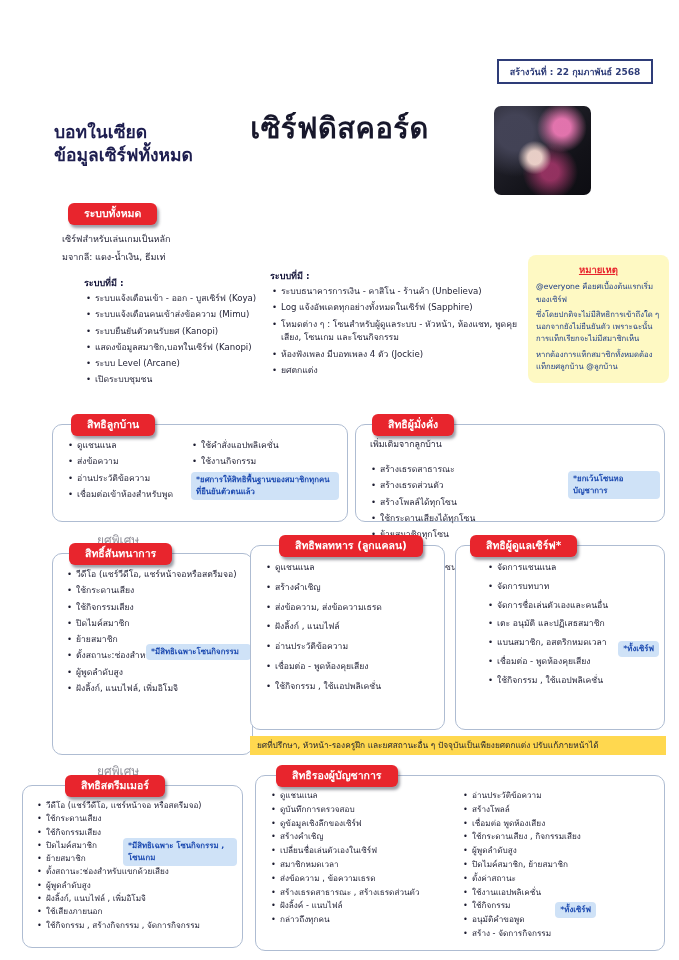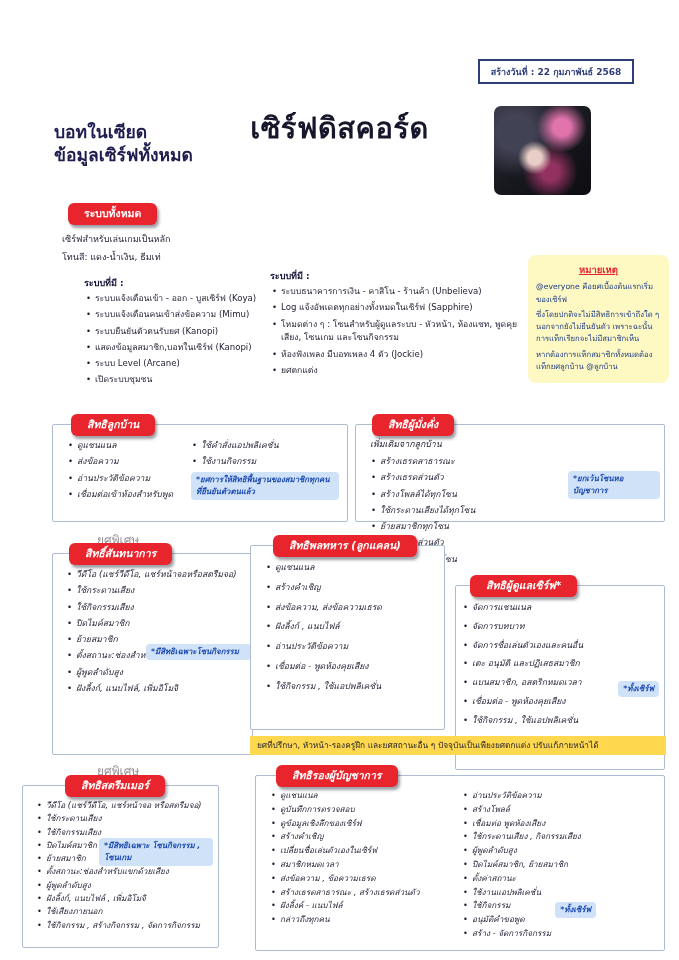--- a/index.html
+++ b/index.html
@@ -1,20 +1,20 @@
 <!DOCTYPE html>
 <html><head>
 <meta charset="utf-8">
 <style>
   html,body{margin:0;padding:0;background:#ffffff;}
   .page{position:relative;width:679px;height:960px;background:#ffffff;overflow:hidden;
         font-family:"DejaVu Sans","Liberation Sans",sans-serif;color:#1c1c30;}
 
   
-  .date-box{position:absolute;left:478px;top:59px;width:156px;height:25px;box-sizing:border-box;
+  .date-box{position:absolute;left:497px;top:59px;width:156px;height:25px;box-sizing:border-box;
             border:2px solid #2e3c78;display:flex;align-items:center;justify-content:center;
             font-size:9px;font-weight:bold;color:#2e3c78;}
   .subtitle{position:absolute;left:54px;top:121px;font-size:17.5px;font-weight:bold;color:#1d1d4f;line-height:1.3;}
   .title{position:absolute;left:0;top:105px;width:100%;margin:0;text-align:center;
          font-size:29px;font-weight:bold;color:#17172b;letter-spacing:.5px;}
   .avatar{position:absolute;left:494px;top:106px;width:97px;height:89px;border-radius:7px;
     background:
       radial-gradient(circle at 70% 24%, rgba(236,120,180,.95) 0 9%, rgba(236,120,180,0) 26%),
       radial-gradient(circle at 42% 58%, rgba(240,214,205,.95) 0 9%, rgba(240,214,205,0) 22%),
       radial-gradient(circle at 58% 74%, rgba(190,60,120,.75) 0 10%, rgba(190,60,120,0) 32%),
@@ -40,61 +40,61 @@
   .sys-col2{position:absolute;left:271px;top:285px;width:248px;}
 
   .note-box{position:absolute;left:528px;top:255px;width:141px;box-sizing:border-box;
             background:#fef9c3;border-radius:8px;padding:7px 8px;
             font-size:7.7px;line-height:1.6;color:#1a3a85;}
   .note-box .note-title{text-align:center;color:#e8252d;font-weight:bold;text-decoration:underline;
             font-size:9.5px;margin-bottom:4px;}
   .note-box p{margin:0 0 3px;}
 
   
-  .card{position:absolute;border:1.3px solid #aebcd2;border-radius:2px;background:#fff;box-sizing:border-box;font-style:italic;}
+  .card{position:absolute;border:1.3px solid #aebcd2;border-radius:10px;background:#fff;box-sizing:border-box;}
   .card > .badge-red{position:absolute;top:-11px;}
   .note-blue{background:#cfe2f7;color:#1b49b0;border-radius:4px;padding:2px 5px;
              font-size:7.8px;line-height:1.55;font-weight:bold;}
 
   .card-resident{left:52px;top:424px;width:296px;height:98px;padding:14px 8px 6px 14px;}
   .card-resident .badge-red{left:18px;}
   .card-resident .cols{display:flex;}
   .card-resident .colA{width:124px;}
   .card-resident .colB{flex:1;}
   .card-resident .note-blue{margin-top:3px;}
 
   .card-booster{left:355px;top:424px;width:310px;height:98px;padding:12px 6px 6px 14px;}
   .card-booster .badge-red{left:16px;}
-  .booster-intro{font-size:8.8px;margin:0 0 4px 0;}
+  .booster-intro{font-size:8.8px;margin:0 0 12px 0;}
   .card-booster .cols{display:flex;flex-direction:column;}
   .card-booster .colA{width:118px;}
   .card-booster .colB{width:118px;}
   .booster-note{position:absolute;right:4px;top:46px;width:82px;}
 
   .special-label{position:absolute;font-size:12px;color:#8f8f98;}
   .label-1{left:97px;top:530px;}
   .label-2{left:97px;top:761px;}
 
   .card-recreation{left:52px;top:553px;width:201px;height:202px;padding:14px 8px 6px 13px;}
   .card-recreation .badge-red{left:16px;}
   .rec-note{position:absolute;right:1px;top:90px;width:95px;}
 
   .card-soldier{left:250px;top:545px;width:195px;height:185px;padding:15px 8px 6px 14px;}
-  .card-soldier .badge-red{left:22px;}
+  .card-soldier .badge-red{left:28px;}
   .card-soldier .blist li{margin-bottom:6px;}
 
-  .card-admin{left:455px;top:545px;width:210px;height:185px;padding:15px 8px 6px 6px;margin-top:40px;}
+  .card-admin{left:455px;top:545px;width:210px;height:185px;padding:15px 8px 6px 31px;}
   .card-admin .badge-red{left:14px;}
   .card-admin .blist li{margin-bottom:5px;}
   .admin-note{position:absolute;right:5px;top:95px;}
 
   .yellow-note{position:absolute;left:250px;top:736px;width:416px;box-sizing:border-box;
                background:#ffd84f;color:#23232e;font-size:8.3px;padding:4px 7px;line-height:1.35;}
 
-  .card-streamer{left:22px;top:785px;width:197px;height:163px;padding:13px 6px 5px 13px;}
+  .card-streamer{left:22px;top:785px;width:221px;height:163px;padding:13px 6px 5px 13px;}
   .card-streamer .badge-red{left:42px;}
   .card-streamer .blist{font-size:8.2px;line-height:1.5;}
   .card-streamer .blist li{margin-bottom:1px;}
   .streamer-note{position:absolute;right:5px;top:52px;width:104px;}
 
   .card-vice{left:255px;top:775px;width:410px;height:176px;padding:13px 8px 5px 14px;}
   .card-vice .badge-red{left:20px;}
   .card-vice .cols{display:flex;gap:14px;}
   .card-vice .colA{width:178px;}
   .card-vice .colB{width:152px;}
@@ -113,21 +113,21 @@
   <div class="subtitle">
     <div>บอทในเซียด</div>
     <div>ข้อมูลเซิร์ฟทั้งหมด</div>
   </div>
   <h1 class="title">เซิร์ฟดิสคอร์ด</h1>
   <div class="avatar"></div>
 
   <div class="badge-red badge-systems">ระบบทั้งหมด</div>
   <div class="sys-intro">
     <div>เซิร์ฟสำหรับเล่นเกมเป็นหลัก</div>
-    <div>โทนสี: แดง-น้ำเงิน, ธีมเท่</div>
+    <div>มจากลี: แดง-น้ำเงิน, ธีมเท่</div>
   </div>
   <div class="hdr sys-col1-hdr">ระบบที่มี :</div>
   <ul class="blist sys-col1">
       <li>ระบบแจ้งเตือนเข้า - ออก - บูสเซิร์ฟ (Koya)</li>
       <li>ระบบแจ้งเตือนคนเข้าส่งข้อความ (Mimu)</li>
       <li>ระบบยืนยันตัวตนรับยศ (Kanopi)</li>
       <li>แสดงข้อมูลสมาชิก,บอทในเซิร์ฟ (Kanopi)</li>
       <li>ระบบ Level (Arcane)</li>
       <li>เปิดระบบชุมชน</li>
     </ul>

